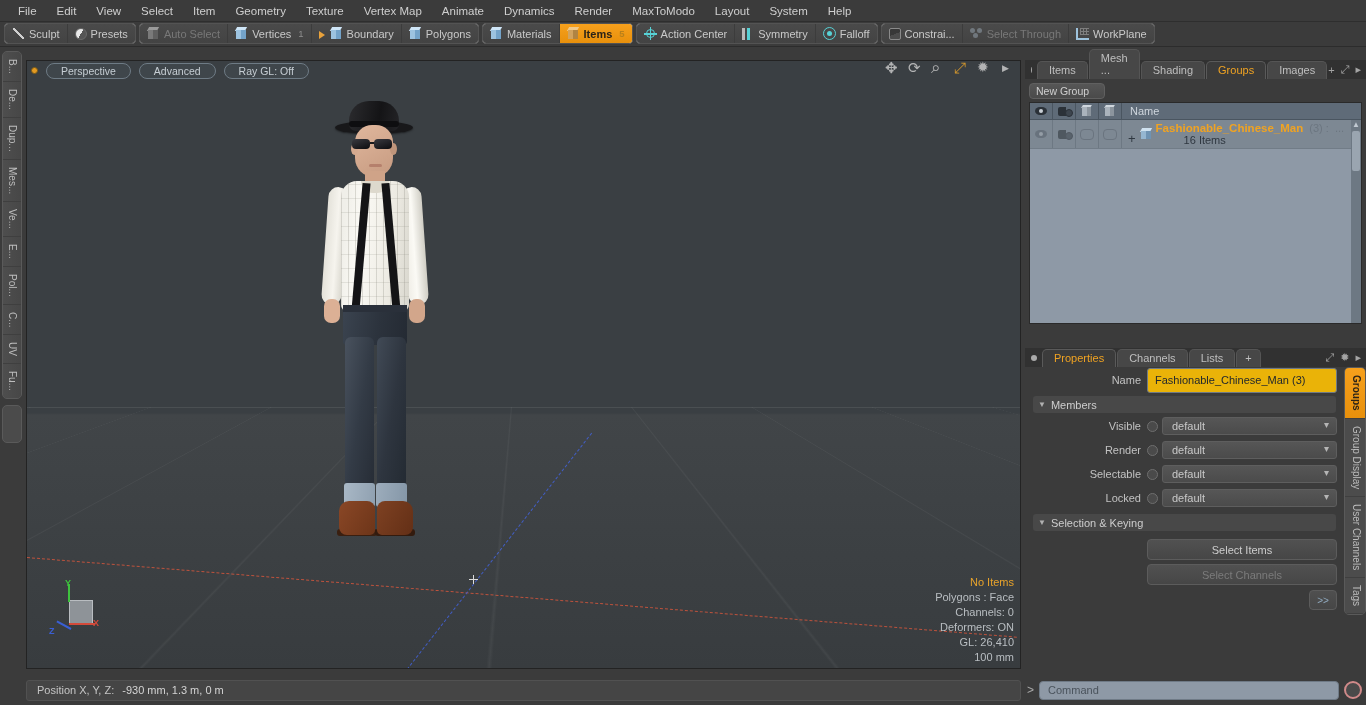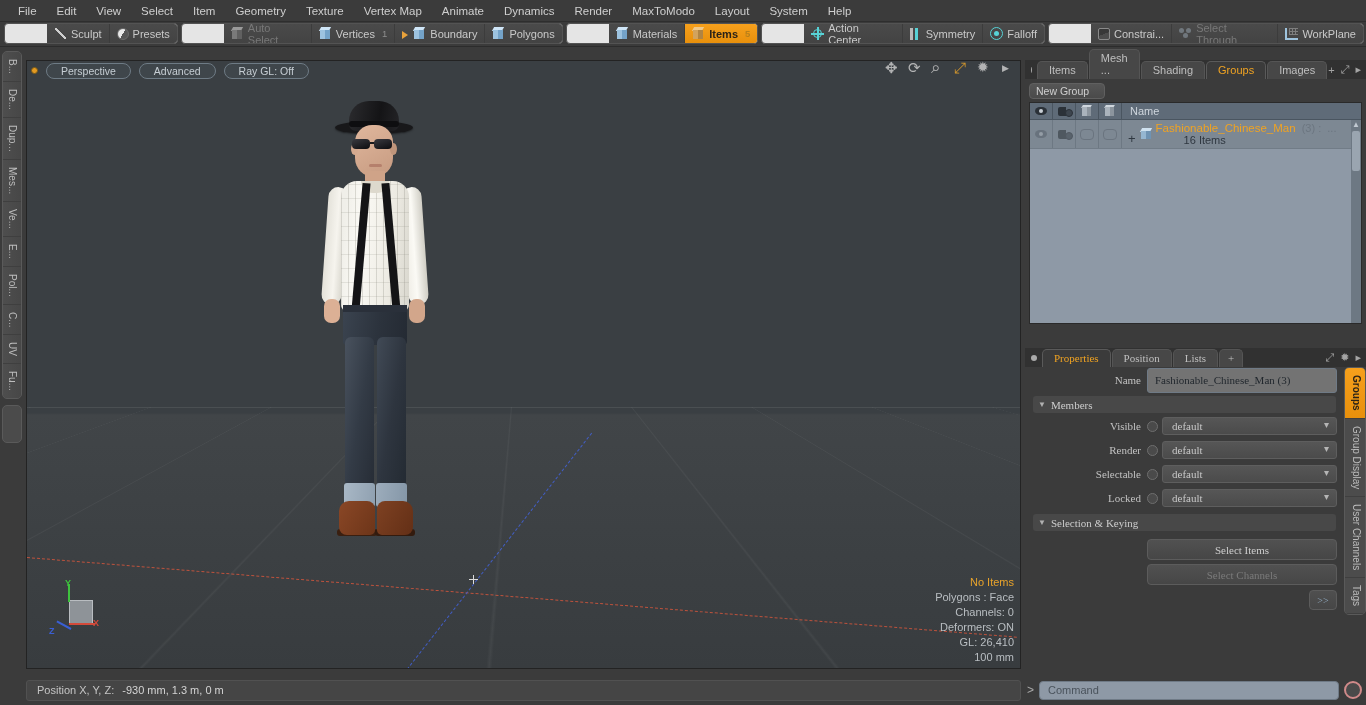--- a/index.html
+++ b/index.html
@@ -26,21 +26,20 @@
   
   .toolbar {
     height:25px; display:flex; align-items:stretch;
     background:#3b3b3b; padding:1px 2px 2px 4px; gap:3px;
     border-bottom:1px solid #2c2c2c;
   }
   .tgroup {
     display:flex; align-items:stretch;
     background:#e5e5e5; border:1px solid #535353; border-radius:4px;
     overflow:hidden;
-    padding-left:42px;
   }
   .tbtn {
     display:flex; align-items:center; gap:4px;
     padding:0 7px; font-size:11px; color:#c9c9c9; cursor:default;
     border-right:1px solid #3c3c3c; position:relative;
     background:linear-gradient(#4a4a4a,#434343);
   }
   .tbtn:last-child { border-right:none; }
   .tbtn.dim { color:#787878; }
   .tbtn.active {
@@ -258,21 +257,21 @@
   .boot-r { left:98px; top:392px; width:36px; height:34px; border-radius:8px 10px 8px 5px;
     background:linear-gradient(120deg,#7e4122,#632f16); }
   .sole-l { left:58px; top:420px; width:40px; height:7px; border-radius:3px; background:#3a1f10; }
   .sole-r { left:96px; top:420px; width:40px; height:7px; border-radius:3px; background:#331b0e; }
 
   
   .right { position:absolute; right:0; top:60px; width:345px; bottom:36px; }
 
   .panel { position:absolute; left:4px; right:0; background:#3b3b3b; }
   .panel-items { top:0; height:283px; }
-  .panel-props { top:288px; bottom:0;font-family:Liberation Serif, serif; }
+  .panel-props { top:288px; bottom:0; }
 
   .tabrow {
     height:19px; display:flex; align-items:flex-end; gap:1px;
     background:#313131; padding-left:4px; position:relative;
   }
   .tabrow .dotm { width:6px;height:6px;border-radius:50%;background:#aaa;margin:0 4px 6px 2px; }
   .tab {
     font-size:11px; color:#bfbfbf; padding:2px 11px 3px; cursor:default;
     background:#474747; border-radius:5px 5px 0 0; border:1px solid #555; border-bottom:none;
   }
@@ -308,33 +307,33 @@
   .tr-ic .ghost { width:12px;height:8px;border-radius:50%/60%;background:#68727d;position:relative;}
   .tr-ic .ghost:after{content:"";position:absolute;left:4px;top:2px;width:4px;height:4px;border-radius:50%;background:#949da6;}
   .tr-ic .pill-btn { width:14px;height:11px;border-radius:4px;border:1px solid #6a747f; }
   .tr-name { flex:1; padding-left:6px; display:flex; align-items:center; }
   .plus { color:#2f3740; font-size:13px; margin-right:3px; margin-top:8px; }
   .grp-ico { width:14px;height:14px;position:relative;margin-right:3px;}
   .grp-ico i{position:absolute;display:block;}
   .grp-ico i.t{left:2px;top:1px;width:10px;height:4px;background:#cfe1ef;transform:skewX(-30deg);}
   .grp-ico i.l{left:2px;top:4px;width:5px;height:8px;background:#95b6d1;}
   .grp-ico i.r{left:7px;top:4px;width:5px;height:8px;background:#6f93b3;}
-  .grp-name { color:#f0a322; font-weight:normal; font-size:11.5px;text-align:right; }
+  .grp-name { color:#f0a322; font-weight:bold; font-size:11.5px;text-align:right; }
   .grp-meta { color:#6c7680; font-size:11px; margin-left:3px; }
   .grp-sub { color:#2f3740; font-size:11px; }
   .tree-sb { position:absolute; right:0; top:17px; bottom:0; width:10px; background:#6d7883; }
   .tree-sb .thumb { margin:2px 1px; height:40px; background:#9aa5b0; border-radius:2px; }
   .tree-sb .ar { text-align:center; color:#c2cad2; font-size:8px; }
 
   
   .props-body { position:absolute; left:4px; right:24px; top:19px; bottom:0; background:#3b3b3b; overflow:hidden; }
   .row { display:flex; align-items:center; height:22px; margin-top:2px; }
   .row .lab { width:118px; text-align:right; padding-right:6px; font-size:11px; color:#c2c2c2; }
   .field {
-    flex:1; height:25px; background:#737373; border:1px solid #6f7a86; border-radius:3px;
+    flex:1; height:25px; background:#eab308; border:1px solid #6f7a86; border-radius:3px;
     display:flex; align-items:center; padding-left:7px; color:#22282e; font-size:11px; margin-right:5px;
   }
   .dropdown {
     flex:1; height:18px; background:linear-gradient(#565656,#4b4b4b);
     border:1px solid #5e5e5e; border-radius:3px; display:flex; align-items:center;
     padding-left:9px; color:#c9c9c9; font-size:11px; margin-right:5px; position:relative;
   }
   .dropdown:after{ content:"▾"; position:absolute; right:7px; top:1px; font-size:10px; color:#b5b5b5; }
   .knob { width:11px;height:11px;border-radius:50%;border:1px solid #6e6e6e;background:#4a4a4a;margin-right:4px;flex:none;}
   .section {
@@ -696,21 +695,21 @@
           <div class="ar">▲</div>
           <div class="thumb"></div>
         </div>
       </div>
     </div>
 
     <div class="panel panel-props">
       <div class="tabrow">
         <div class="dotm"></div>
         <div class="tab on">Properties</div>
-        <div class="tab">Position</div>
+        <div class="tab">Channels</div>
         <div class="tab">Lists</div>
         <div class="tab" style="padding:2px 8px 3px">+</div>
         <div class="right-icons">
           <span>⤢</span>
           <span>✹</span>
           <span>▸</span>
         </div>
       </div>
 
       <div class="props-body">

